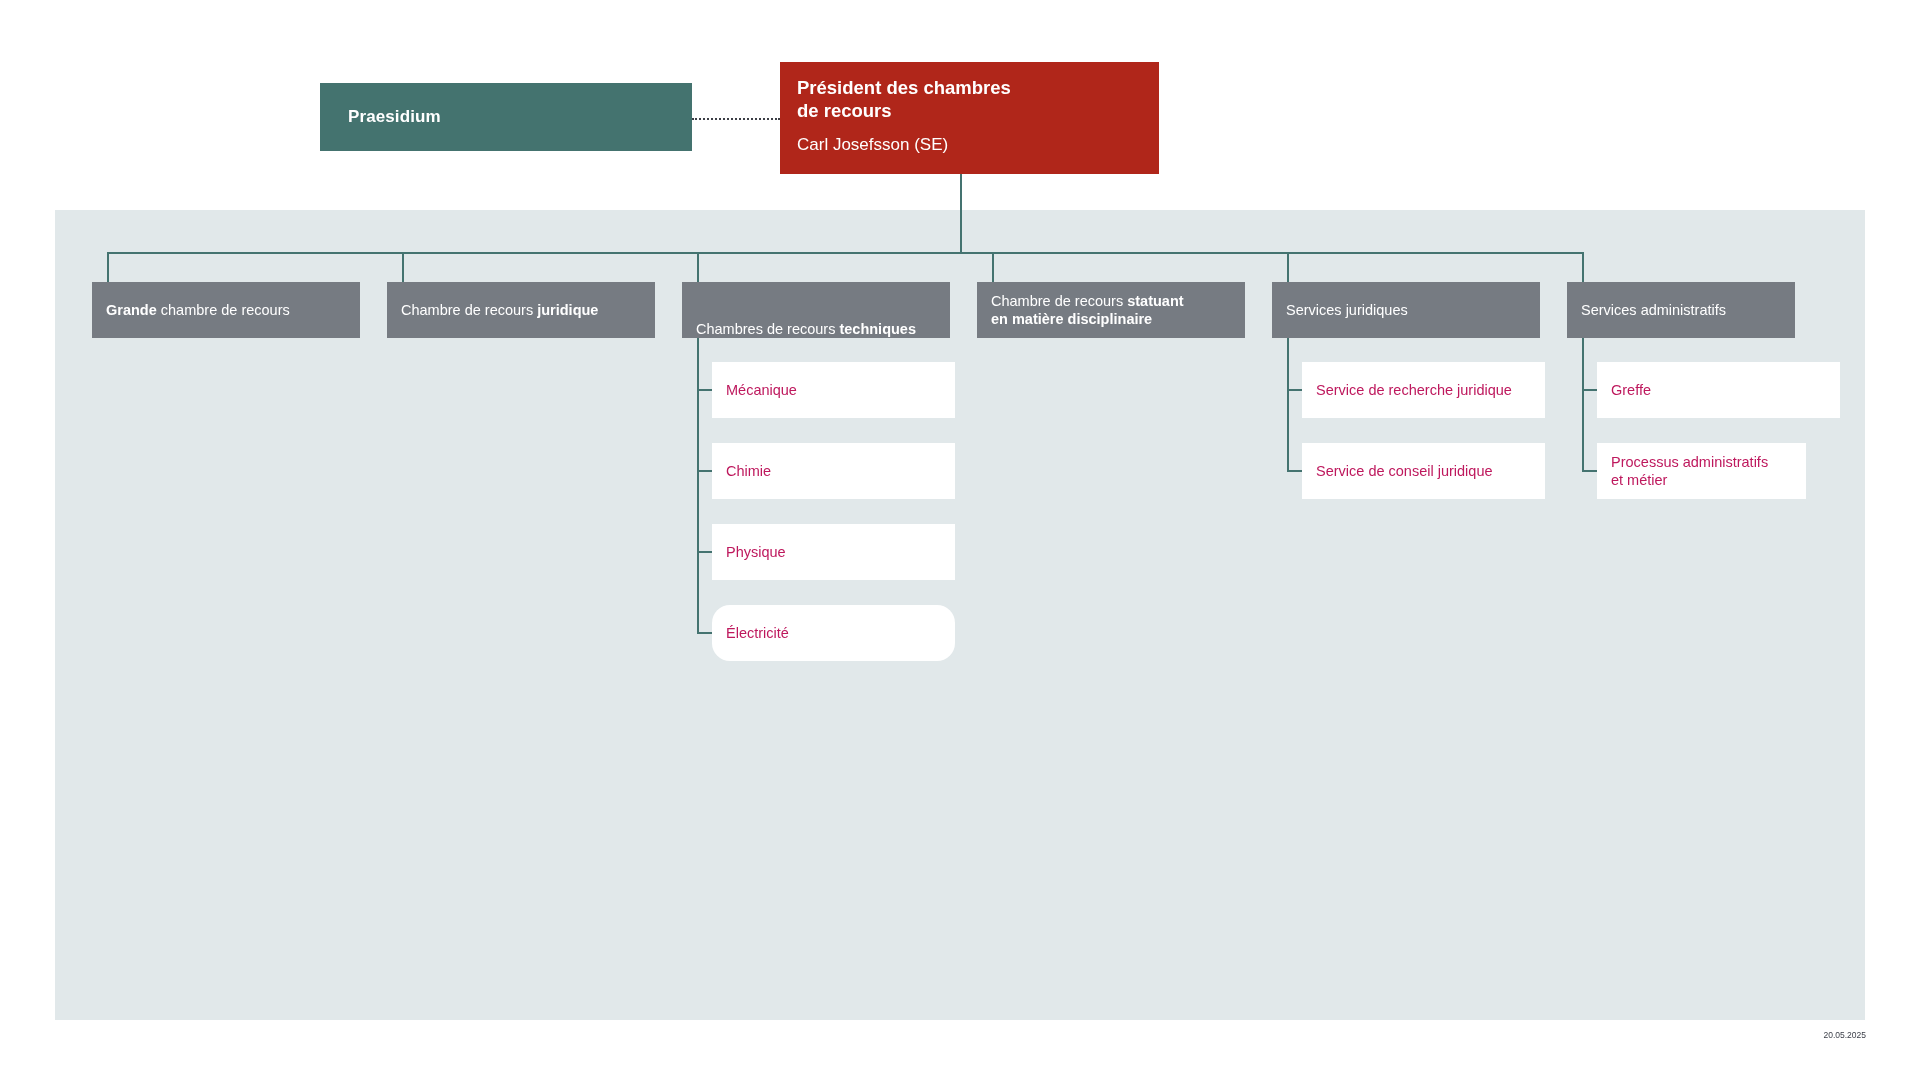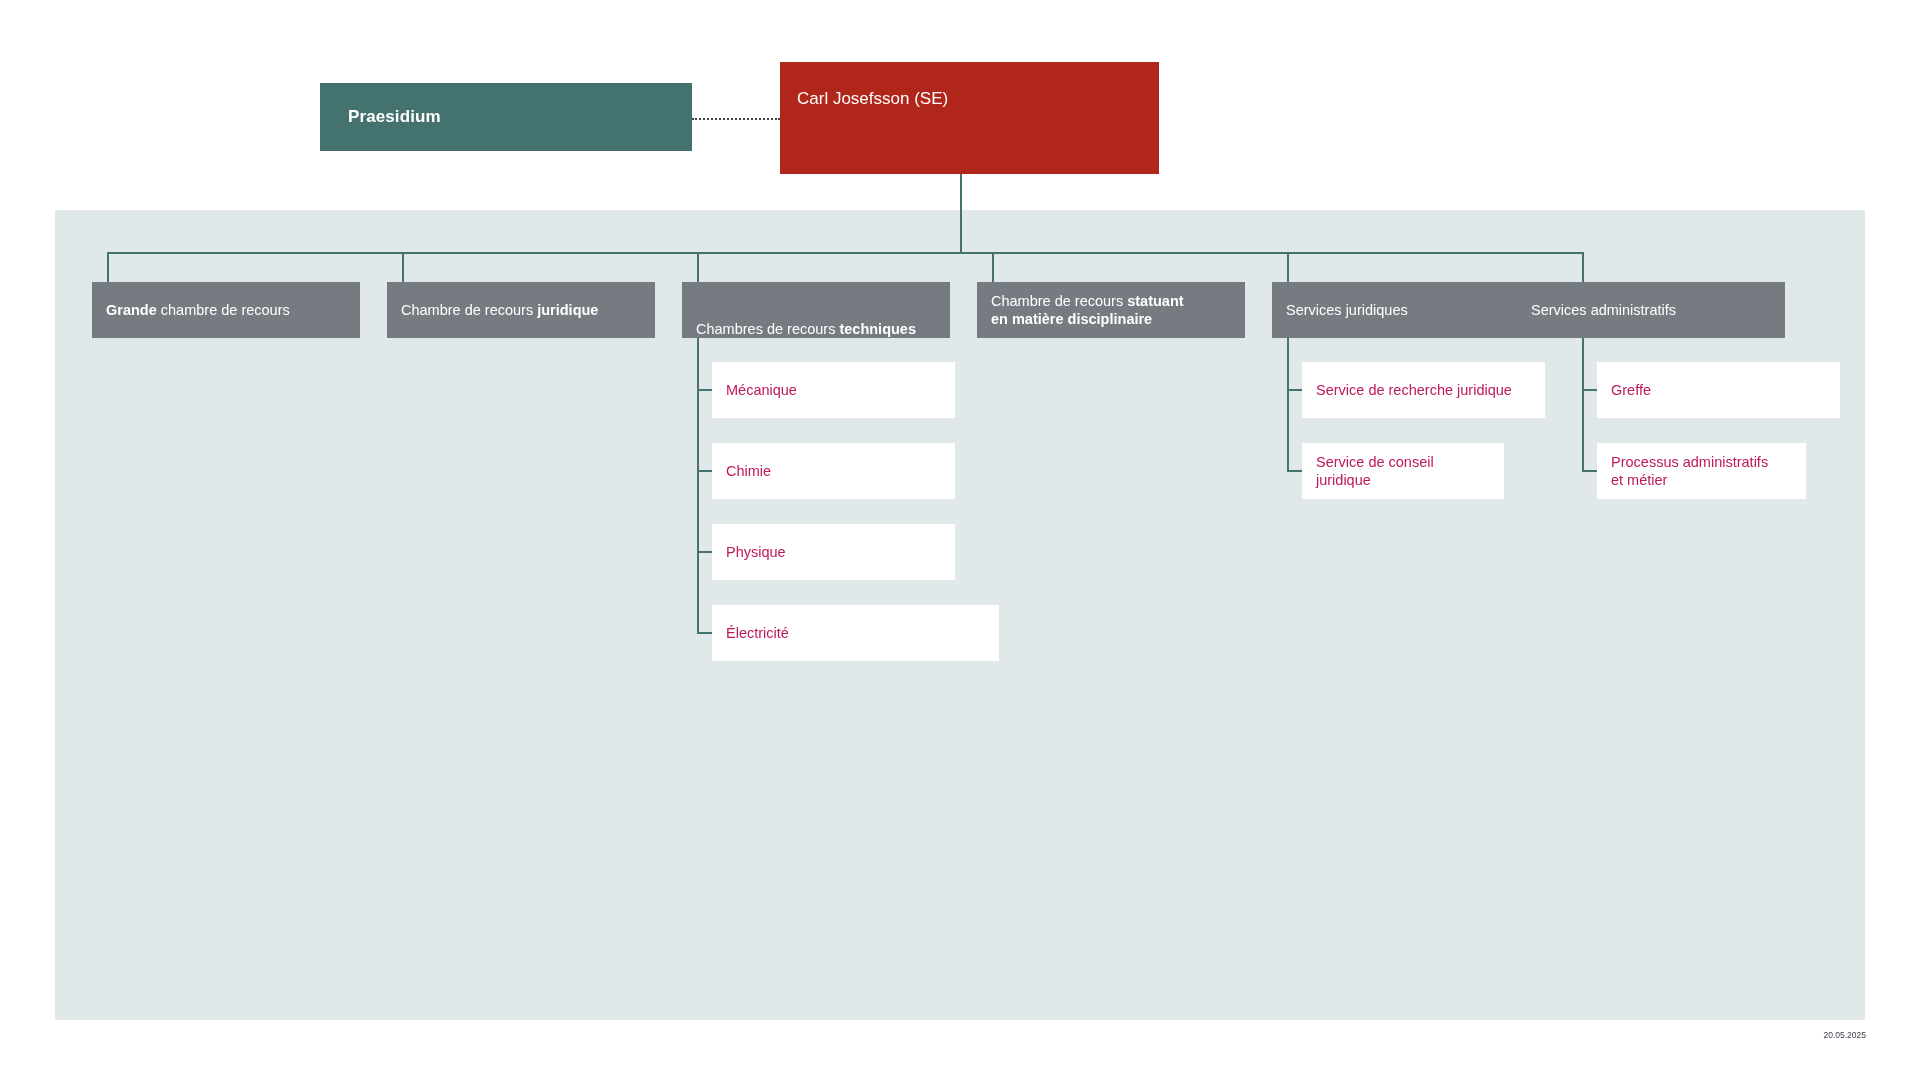--- a/index.html
+++ b/index.html
@@ -135,20 +135,22 @@
 
   <div class="abs" id="body-panel"></div>
 
   <div class="abs praesidium-box">
     <span class="praesidium-label">Praesidium</span>
   </div>
 
   <div class="abs dotted-connector"></div>
 
   <div class="abs president-box">
+    <div class="president-title">Président des chambres
+de recours</div>
     <div class="president-person">Carl Josefsson (SE)</div>
   </div>
 
   <div id="connector-layer">
       <div class="abs line-v" style="left: 960px; top: 174px; height: 80px;"></div>
       <div class="abs line-h" style="left: 107px; top: 252px; width: 1475px;"></div>
       <div class="abs line-v" style="left: 107px; top: 252px; height: 30px;"></div>
       <div class="abs line-v" style="left: 402px; top: 252px; height: 30px;"></div>
       <div class="abs line-v" style="left: 697px; top: 252px; height: 30px;"></div>
       <div class="abs line-v" style="left: 697px; top: 338px; height: 295px;"></div>
@@ -179,36 +181,36 @@
       </div>
       <div class="abs leaf-box" style="left: 712px; top: 362px; width: 243px;">
         <span class="leaf-label">Mécanique</span>
       </div>
       <div class="abs leaf-box" style="left: 712px; top: 443px; width: 243px;">
         <span class="leaf-label">Chimie</span>
       </div>
       <div class="abs leaf-box" style="left: 712px; top: 524px; width: 243px;">
         <span class="leaf-label">Physique</span>
       </div>
-      <div class="abs leaf-box" style="left: 712px; top: 605px; width: 287px;">
+      <div class="abs leaf-box" style="left: 712px; top: 605px; width: 243px; border-radius: 18px;">
         <span class="leaf-label">Électricité</span>
       </div>
       <div class="abs dept-box" style="left: 977px; width: 268px;">
         <span class="dept-label">Chambre de recours <b>statuant<br>en matière disciplinaire</b></span>
       </div>
       <div class="abs dept-box" style="left: 1272px; width: 268px; align-items: center;">
         <span class="dept-label">Services juridiques</span>
       </div>
       <div class="abs leaf-box" style="left: 1302px; top: 362px; width: 243px;">
         <span class="leaf-label">Service de recherche juridique</span>
       </div>
-      <div class="abs leaf-box" style="left: 1302px; top: 443px; width: 202px;">
+      <div class="abs leaf-box" style="left: 1302px; top: 443px; width: 243px;">
         <span class="leaf-label">Service de conseil juridique</span>
       </div>
-      <div class="abs dept-box" style="left: 1517px; width: 268px;">
+      <div class="abs dept-box" style="left: 1567px; width: 228px;">
         <span class="dept-label">Services administratifs</span>
       </div>
       <div class="abs leaf-box" style="left: 1597px; top: 362px; width: 243px;">
         <span class="leaf-label">Greffe</span>
       </div>
       <div class="abs leaf-box" style="left: 1597px; top: 443px; width: 209px;">
         <span class="leaf-label">Processus administratifs
 et métier</span>
       </div>
     </div>

